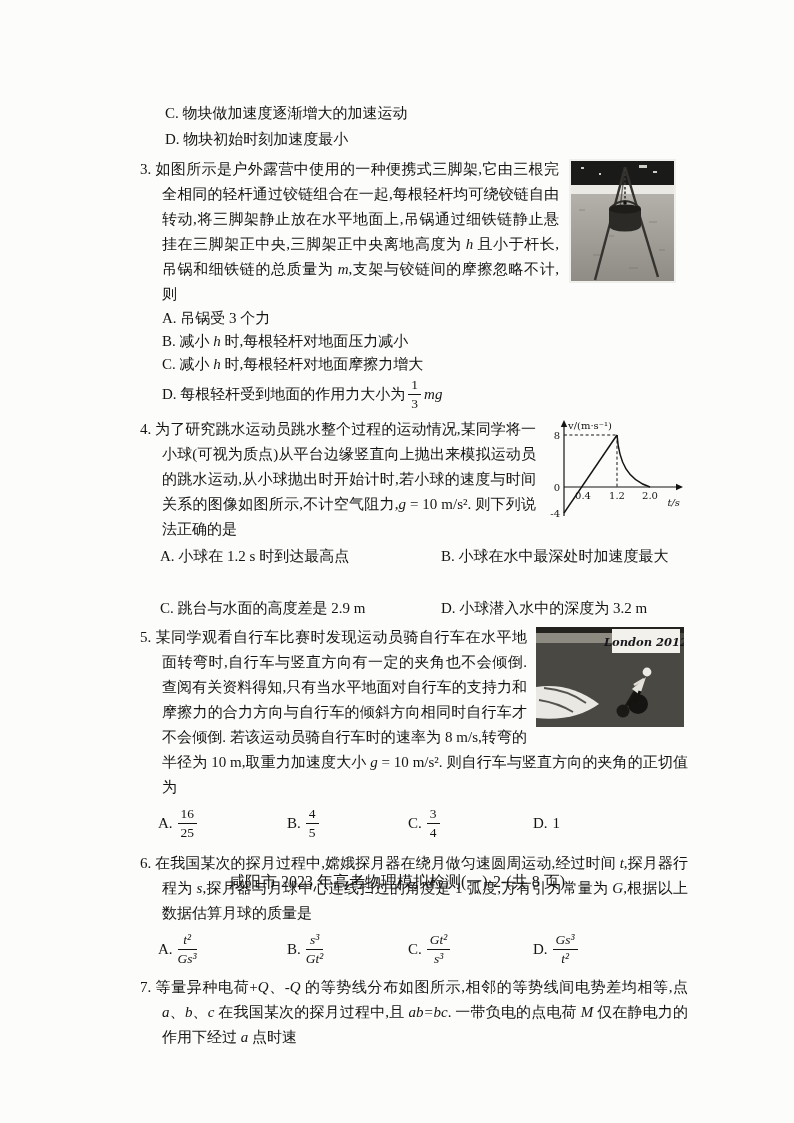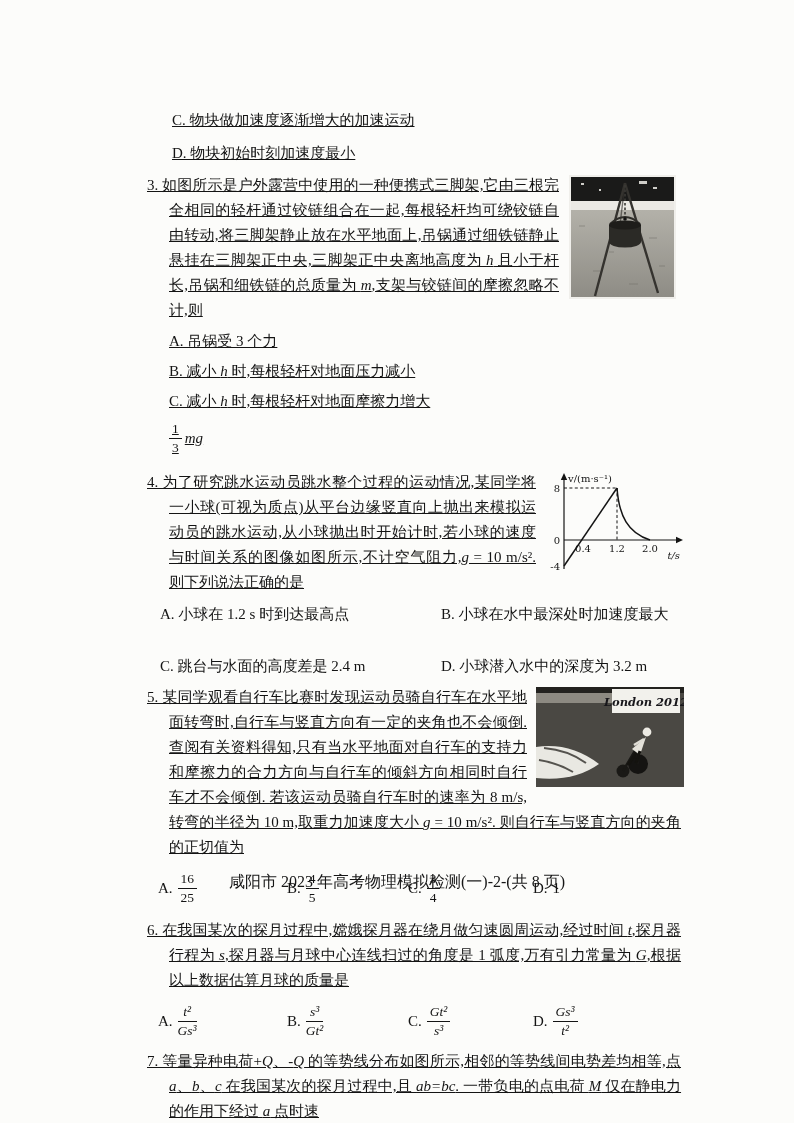--- a/index.html
+++ b/index.html
@@ -1,19 +1,19 @@
 <!DOCTYPE html>
 <html><head>
 <meta charset="utf-8">
 <style>
   html,body{margin:0;padding:0;background:#ffffff;}
   .page{position:relative;width:794px;height:1123px;background:#fcfcfa;overflow:hidden;
         font-family:"Liberation Serif","DejaVu Serif",serif;color:#141414;}
   .content{position:absolute;left:140px;top:100px;width:548px;font-size:15px;line-height:25px;}
-  p{margin:7px;text-decoration:underline;}
+  p{margin:0;}
   .q2block p{padding-left:25px;line-height:26px;}
   section.q{margin-top:5px;}
   section.q::after{content:"";display:block;clear:both;}
   .hang{padding-left:22px;text-indent:-22px;text-align:justify;}
   .v{font-style:italic;}
   .photo{float:right;}
   .photo svg{display:block;}
   .tripod{width:107px;height:124px;margin:2px 12px 4px 10px;}
   .cyclist{width:148px;height:100px;margin:2px 4px 6px 9px;}
   .graph{float:right;width:146px;height:104px;margin:0 0 2px 6px;}
@@ -79,20 +79,21 @@
             <path d="M40 50 h32 v17 a16 5.5 0 0 1 -32 0 z" fill="#2b2a26"></path>
             <ellipse cx="56" cy="50" rx="16" ry="4.5" fill="#1e1d1a"></ellipse>
           </g>
         </svg>
       </div>
       <p class="hang"><span>3. 如图所示是户外露营中使用的一种便携式三脚架,它由三根完全相同的轻杆通过铰链组合在一起,每根轻杆均可绕铰链自由转动,将三脚架静止放在水平地面上,吊锅通过细铁链静止悬挂在三脚架正中央,三脚架正中央离地高度为 </span><i class="v">h</i><span> 且小于杆长,吊锅和细铁链的总质量为 </span><i class="v">m</i><span>,支架与铰链间的摩擦忽略不计,则</span></p>
       <p class="opt">A. 吊锅受 3 个力</p>
       <p class="opt"><span>B. 减小 </span><i class="v">h</i><span> 时,每根轻杆对地面压力减小</span></p>
       <p class="opt"><span>C. 减小 </span><i class="v">h</i><span> 时,每根轻杆对地面摩擦力增大</span></p>
       <p class="optd">
+        <span>D. 每根轻杆受到地面的作用力大小为</span>
         <span class="frac">
             <span class="num">1</span>
             <span class="den">3</span>
           </span>
         <i class="v">mg</i>
       </p>
     </section>
 
     <section class="q">
       <svg class="graph" viewBox="0 0 146 104">
@@ -118,21 +119,21 @@
           <text x="41" y="82" text-anchor="middle">0.4</text>
           <text x="75" y="82" text-anchor="middle">1.2</text>
           <text x="108" y="82" text-anchor="middle">2.0</text>
           <text x="138" y="89" text-anchor="end" font-style="italic">t/s</text>
         </g>
       </svg>
       <p class="hang"><span>4. 为了研究跳水运动员跳水整个过程的运动情况,某同学将一小球(可视为质点)从平台边缘竖直向上抛出来模拟运动员的跳水运动,从小球抛出时开始计时,若小球的速度与时间关系的图像如图所示,不计空气阻力,</span><i class="v">g</i><span> = 10 m/s². 则下列说法正确的是</span></p>
       <div class="grid2">
         <span>A. 小球在 1.2 s 时到达最高点</span>
         <span>B. 小球在水中最深处时加速度最大</span>
-        <span>C. 跳台与水面的高度差是 2.4 m</span>
+        <span>C. 跳台与水面的高度差是 2.9 m</span>
         <span>D. 小球潜入水中的深度为 3.2 m</span>
       </div>
     </section>
 
     <section class="q">
       <div class="photo cyclist">
         <svg viewBox="0 0 148 100" width="148" height="100">
           <rect width="148" height="100" fill="#4a4843"></rect>
           <rect x="0" y="0" width="148" height="6" fill="#23221f"></rect>
           <rect x="0" y="6" width="78" height="10" fill="#8d8a82"></rect>

